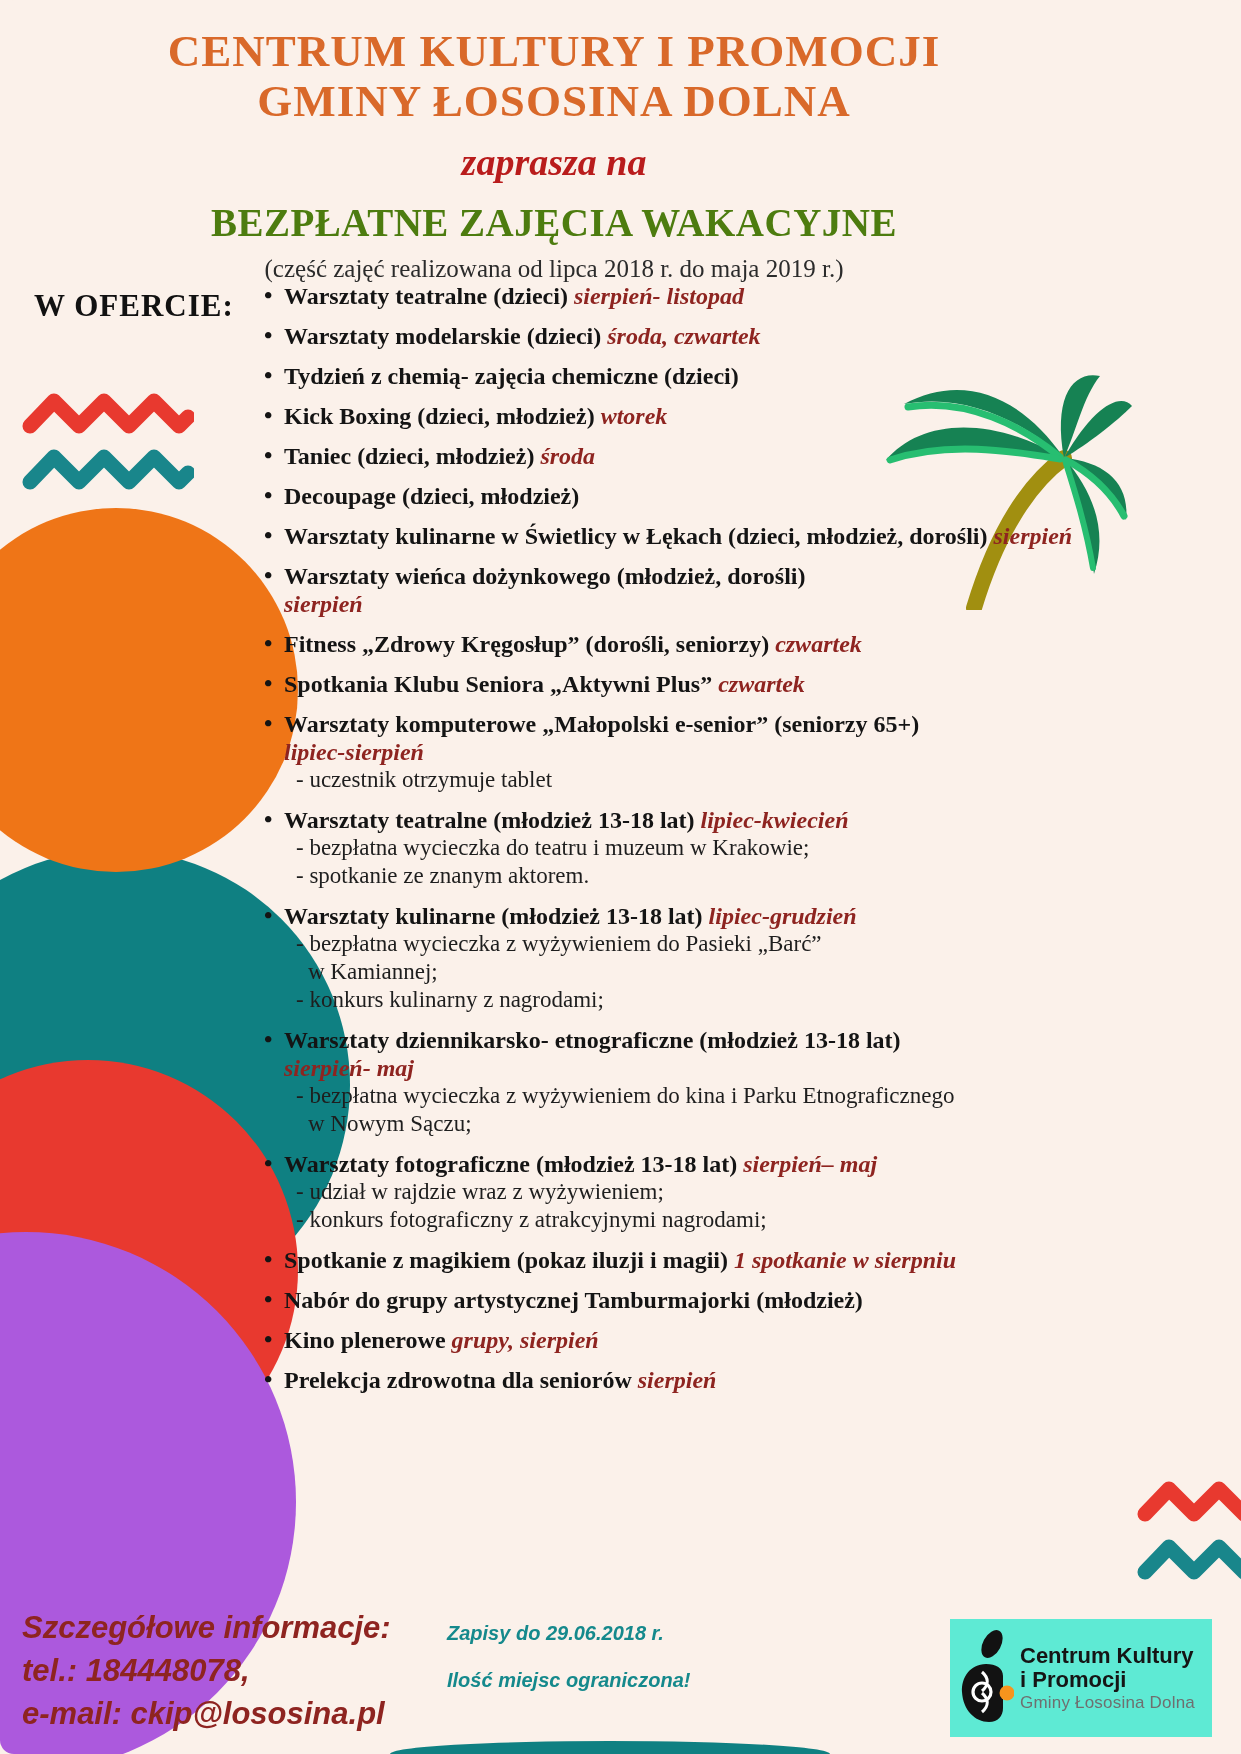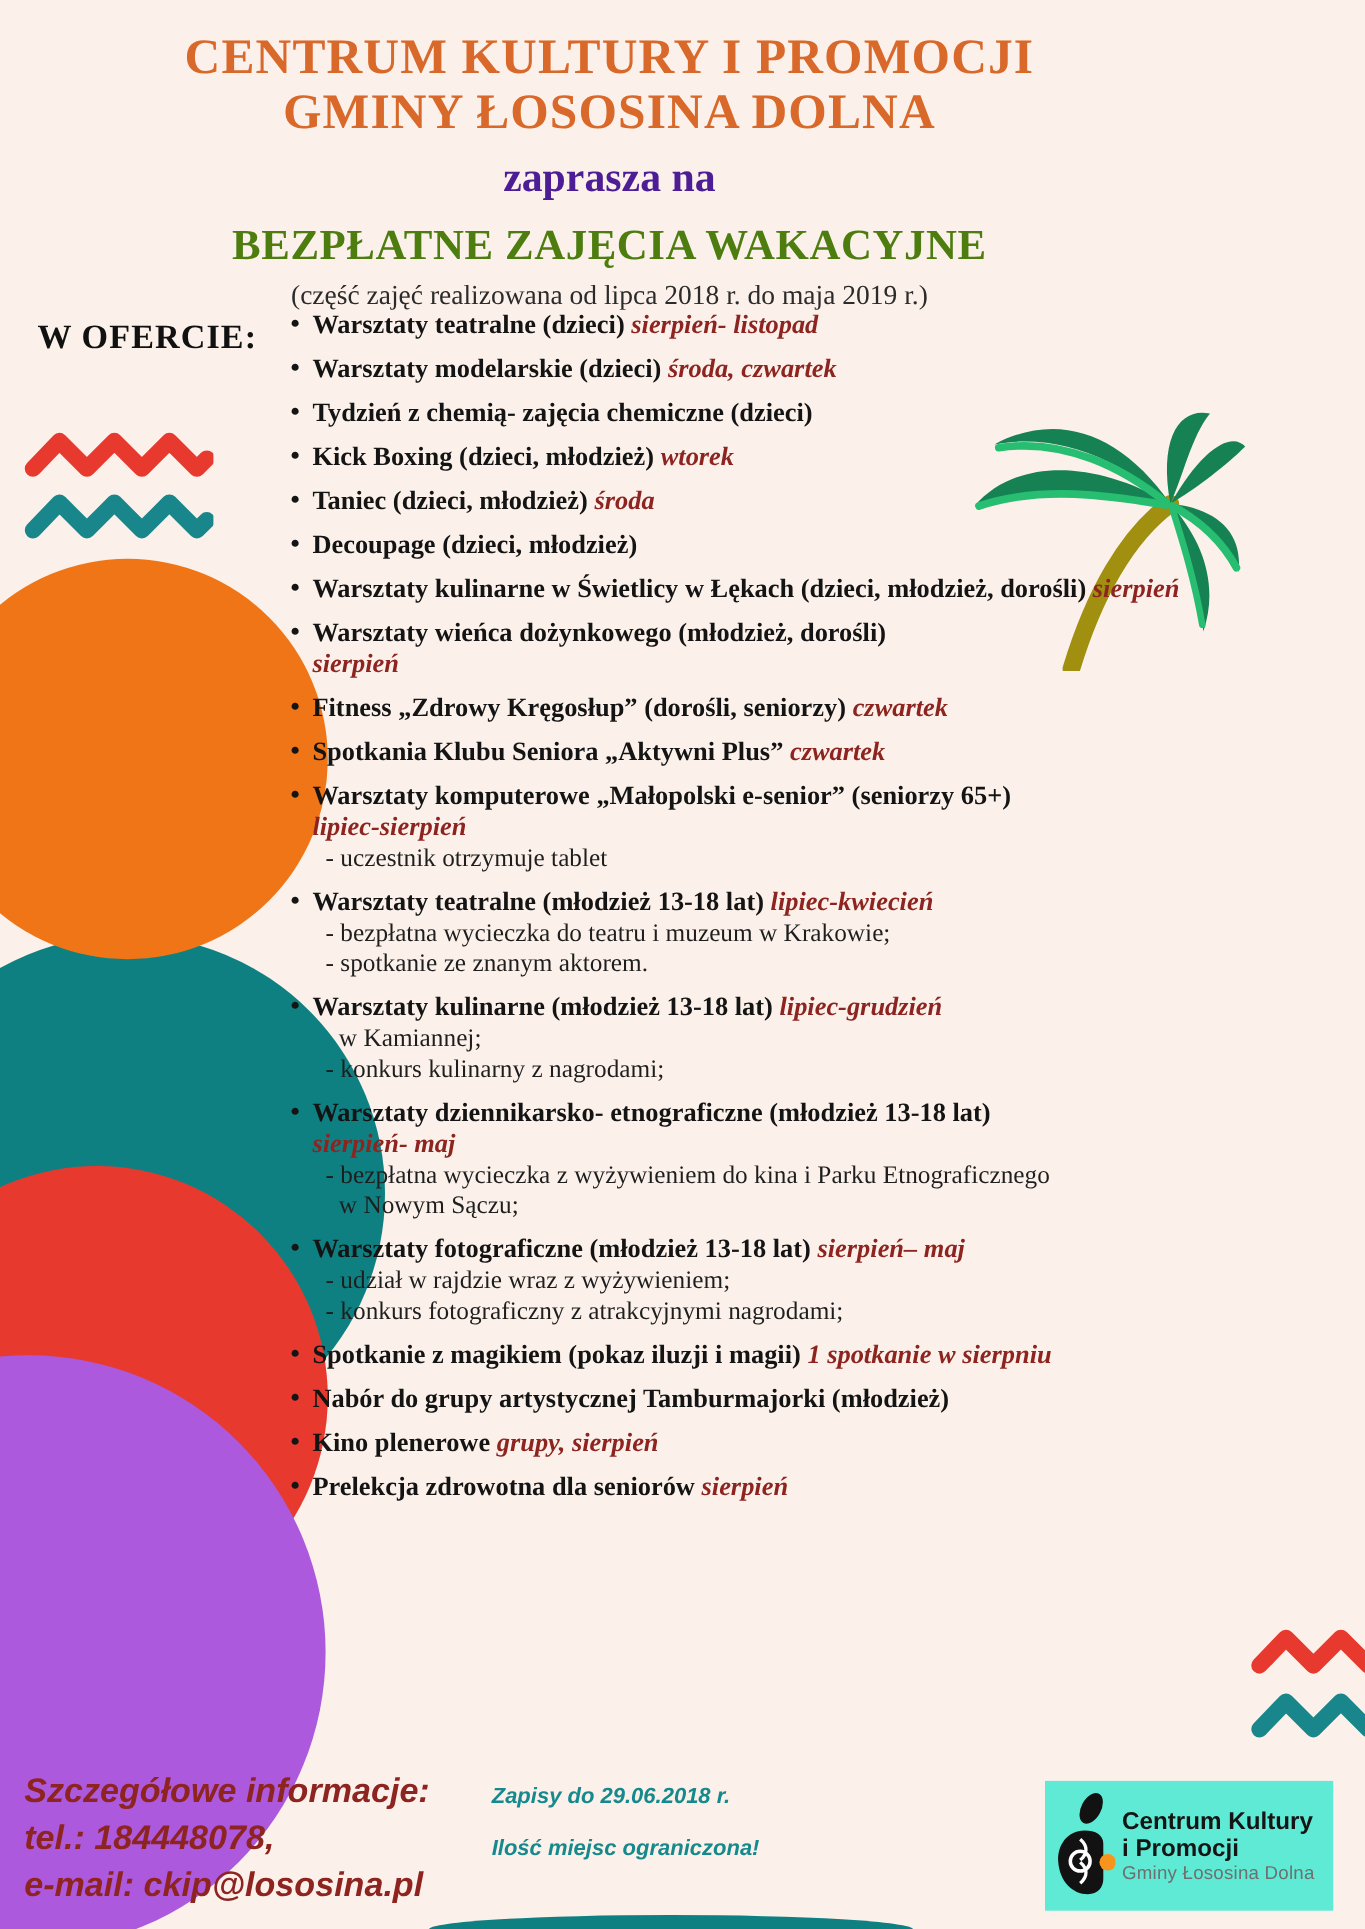--- a/index.html
+++ b/index.html
@@ -1,34 +1,34 @@
 <!DOCTYPE html>
 <html><head>
 <meta charset="utf-8">
 <style>
   html,body{margin:0;padding:0;background:#FBF1EA;}
   .canvas{
     position:relative;width:1241px;height:1754px;background:#FBF1EA;
-    overflow:hidden;font-family:"Liberation Serif",serif;
+    overflow:hidden;font-family:"Liberation Serif",serif;border-radius:14px;
   }
   
   .circle{position:absolute;border-radius:50%;}
   .circle.orange{left:-66px;top:508px;width:364px;height:364px;background:#EF7517;z-index:2;}
   .circle.teal{left:-120px;top:850px;width:470px;height:470px;background:#0F8082;z-index:1;}
   .circle.red{left:-122px;top:1060px;width:420px;height:420px;background:#E8392F;z-index:2;}
   .circle.purple{left:-244px;top:1232px;width:540px;height:540px;background:#AC59DD;z-index:3;}
   .bottom-arc{position:absolute;left:390px;top:1741px;width:440px;height:13px;background:#0F8082;
     border-radius:220px 220px 0 0 / 13px 13px 0 0;z-index:2;}
   
   .zig{position:absolute;z-index:2;}
   .palm{position:absolute;left:868px;top:362px;z-index:2;}
   
   .header{position:absolute;left:0;top:26px;width:1108px;text-align:center;z-index:5;}
   .title{font-size:45px;font-weight:bold;color:#D9692A;line-height:50px;letter-spacing:1px;}
-  .invite{font-size:38px;font-weight:bold;color:#4c1d95;margin-top:14px;}
+  .invite{font-size:38px;font-weight:bold;color:#b91c1c;margin-top:14px;font-style:italic;}
   .subtitle{font-size:39px;font-weight:bold;color:#4d7c0f;margin-top:16px;letter-spacing:0.5px;}
   .note{font-size:25px;color:#2b2b2b;margin-top:10px;}
   
   .offer-label{position:absolute;left:34px;top:288px;font-size:31px;font-weight:bold;color:#111;
     letter-spacing:1px;z-index:5;}
   .offer-list{position:absolute;left:262px;top:282px;width:820px;z-index:5;}
   .item{position:relative;padding-left:22px;margin-bottom:12px;}
   .item::before{content:"\2022";position:absolute;left:2px;top:0;font-size:24px;font-weight:bold;color:#141414;}
   .main{font-size:24px;line-height:28px;font-weight:bold;color:#141414;}
   .date{color:#8E2420;font-weight:bold;font-style:italic;}
@@ -136,20 +136,21 @@
         <div class="main"><span class="date">lipiec-sierpień</span></div>
         <div class="sub">- uczestnik otrzymuje tablet</div>
       </div>
       <div class="item">
         <div class="main"><span>Warsztaty teatralne (młodzież 13-18 lat)</span> <span class="date">lipiec-kwiecień</span></div>
         <div class="sub">- bezpłatna wycieczka do teatru i muzeum w Krakowie;</div>
         <div class="sub">- spotkanie ze znanym aktorem.</div>
       </div>
       <div class="item">
         <div class="main"><span>Warsztaty kulinarne (młodzież 13-18 lat)</span> <span class="date">lipiec-grudzień</span></div>
+        <div class="sub">- bezpłatna wycieczka z wyżywieniem do Pasieki „Barć”</div>
         <div class="sub cont">w Kamiannej;</div>
         <div class="sub">- konkurs kulinarny z nagrodami;</div>
       </div>
       <div class="item">
         <div class="main"><span>Warsztaty dziennikarsko- etnograficzne (młodzież 13-18 lat)</span></div>
         <div class="main"><span class="date">sierpień- maj</span></div>
         <div class="sub">- bezpłatna wycieczka z wyżywieniem do kina i Parku Etnograficznego</div>
         <div class="sub cont">w Nowym Sączu;</div>
       </div>
       <div class="item">

